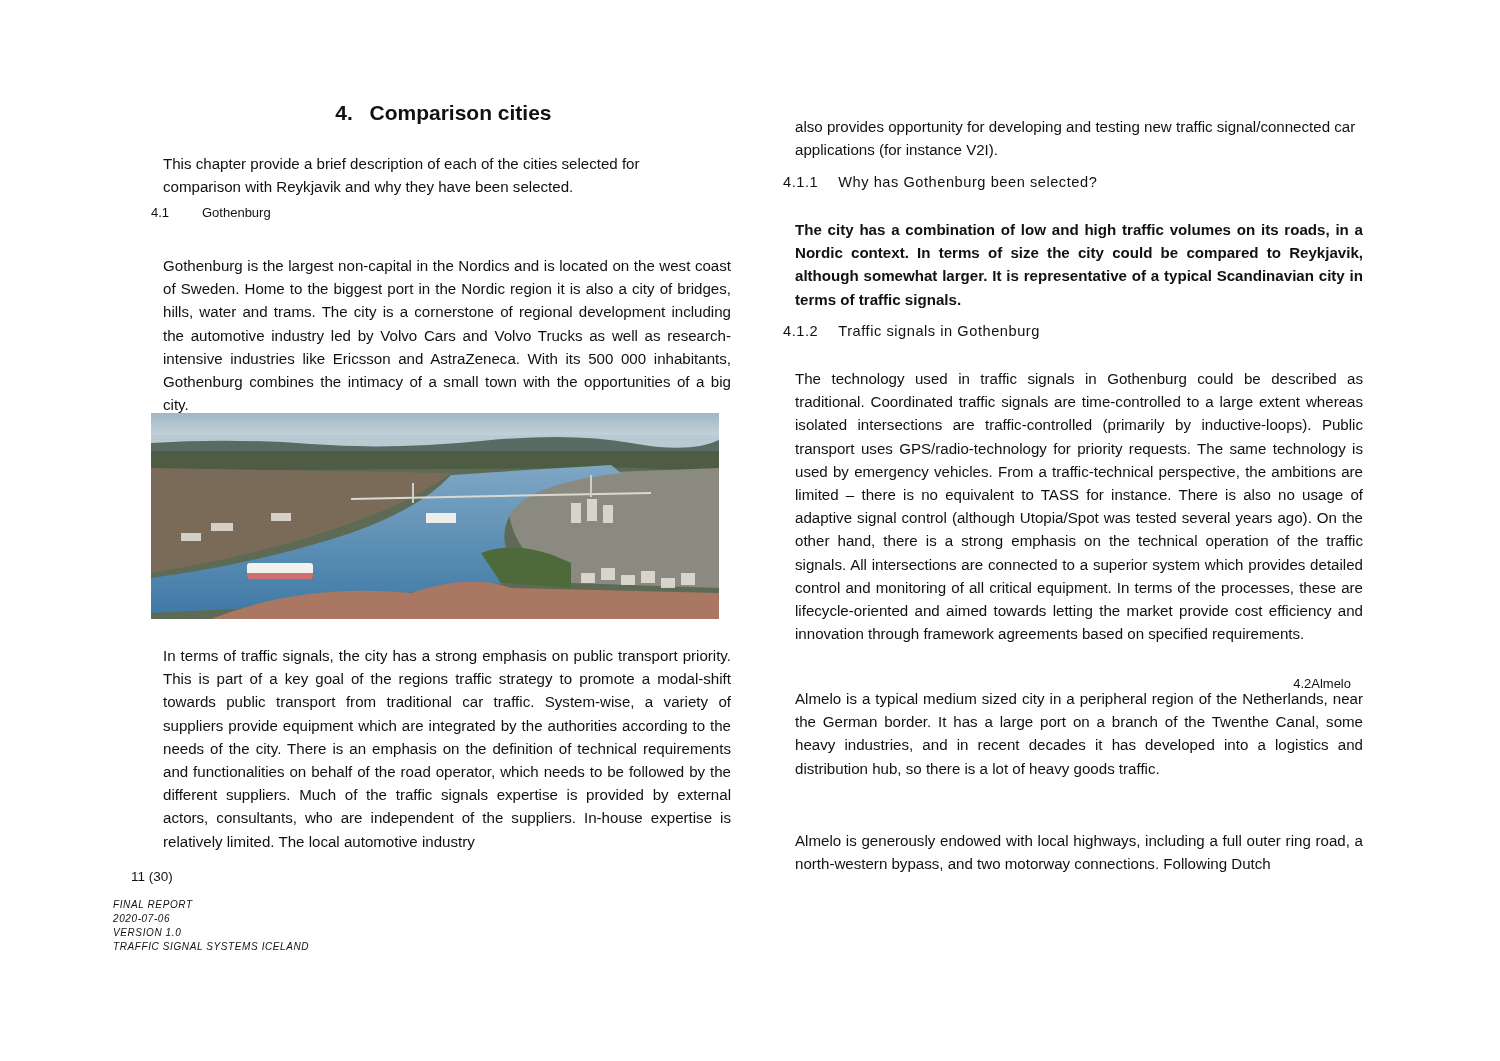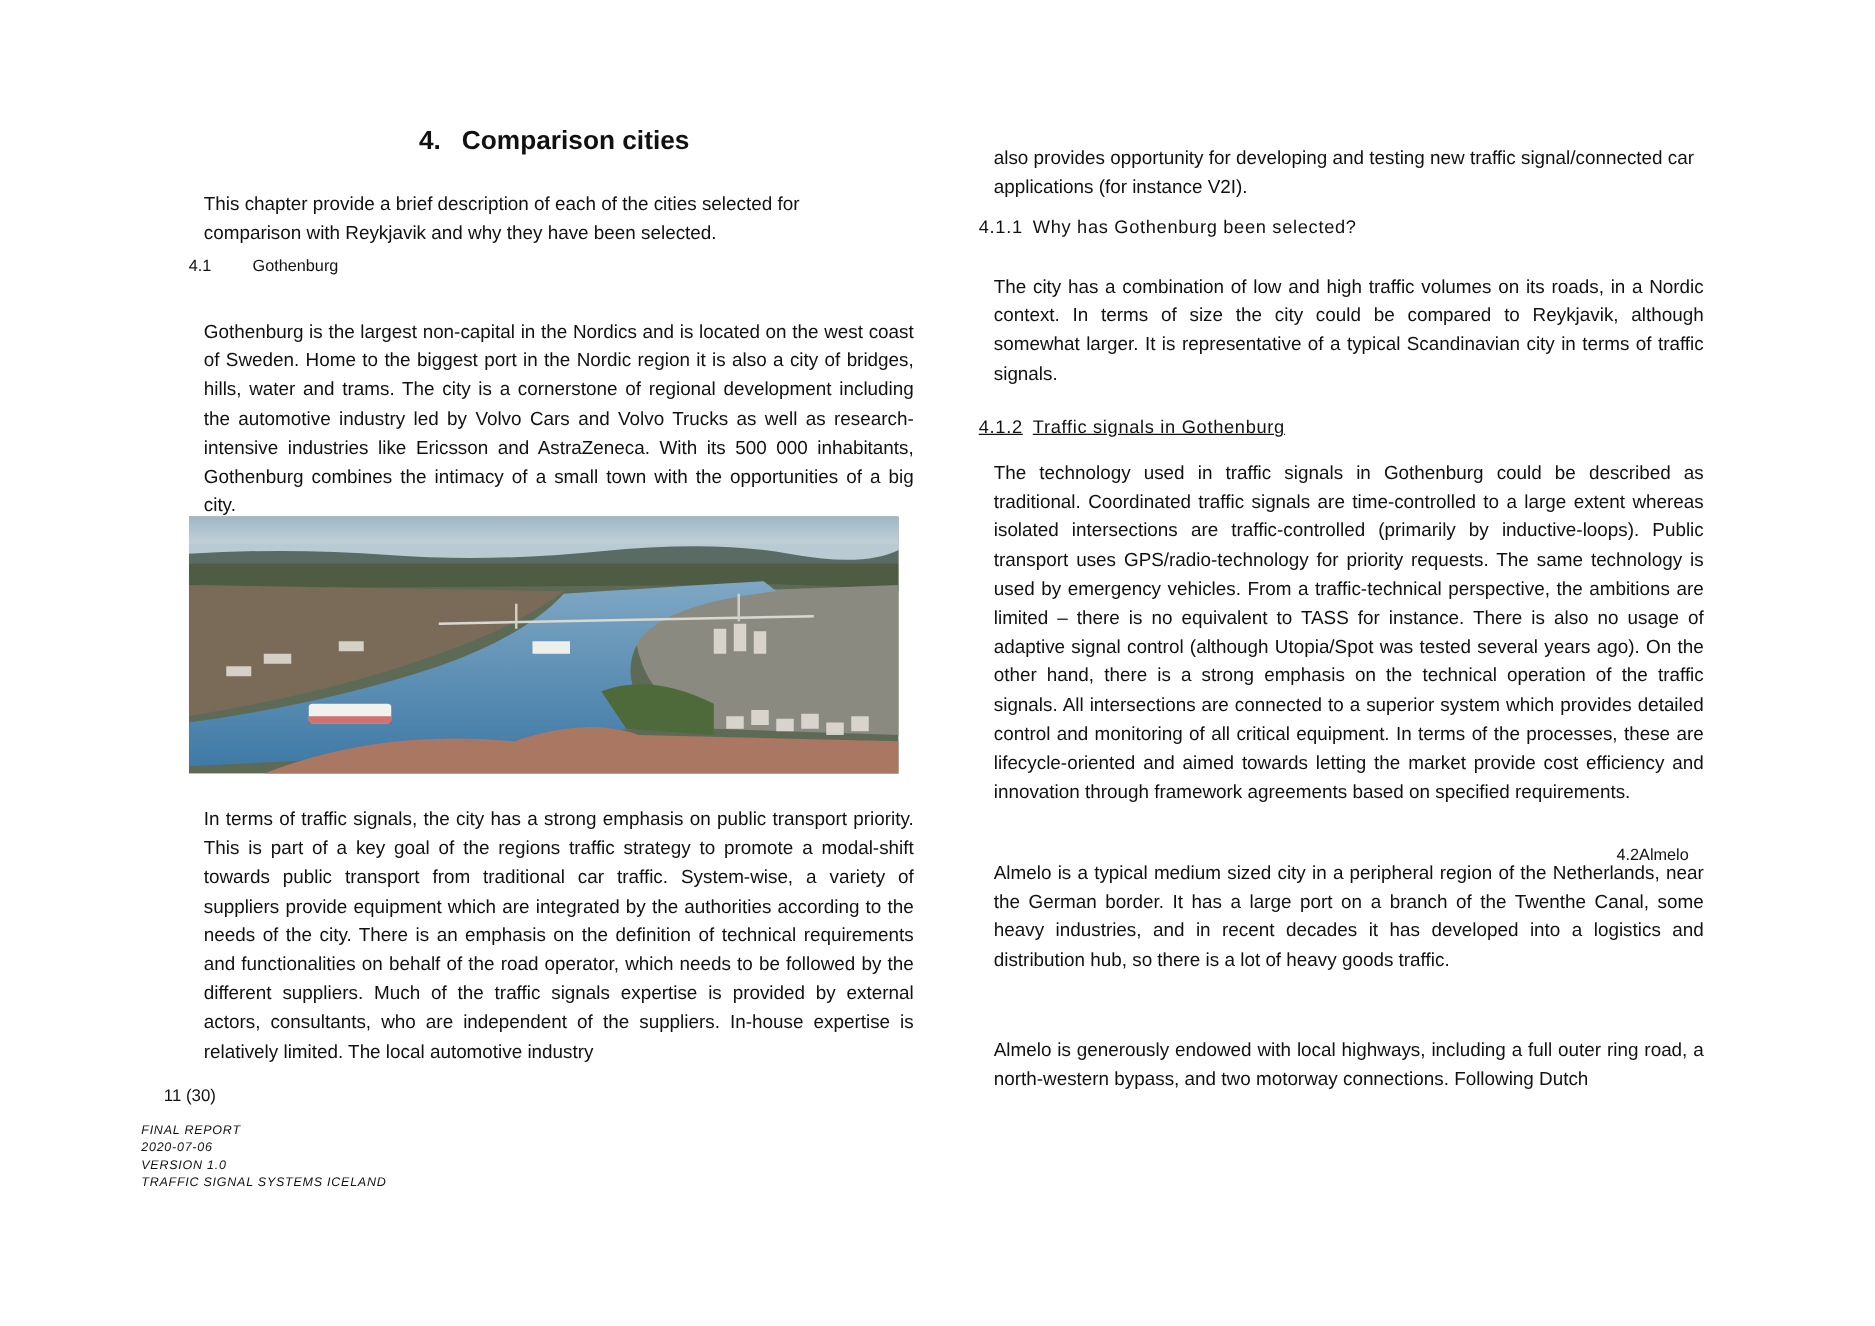--- a/index.html
+++ b/index.html
@@ -7,21 +7,21 @@
          font-family: "Liberation Sans", sans-serif; color: #111111; }
   .col { position: absolute; top: 0; }
   .col-left { left: 151px; width: 568px; }
   .col-right { left: 783px; width: 568px; }
   .abs { position: absolute; left: 0; width: 100%; }
   .h1 { font-size: 21px; font-weight: bold; margin: 0; white-space: nowrap; text-align: center; }
   .h1 .num { display: inline-block; width: 51px; }
   .h2 { font-size: 13px; font-weight: normal; margin: 0; white-space: nowrap; }
   .h2 .num { display: inline-block; width: 51px; }
   .h3 { font-size: 14.6px; font-weight: normal; margin: 0; letter-spacing: 0.55px; white-space: nowrap; }
-  .h3 .num { margin-right: 8px; }
+  .h3 .num { margin-right: 20px; }
   p { margin: 12px; font-size: 15.1px; line-height: 23.2px; }
   p.j { text-align: justify; }
   .photo { position: absolute; left: 0; top: 413px; width: 568px; height: 206px; overflow: hidden; }
   .footer-page { position: absolute; left: 131px; top: 869px; font-size: 13.5px; }
   .footer-meta { position: absolute; left: 113px; top: 898px; font-size: 10px; line-height: 14px; letter-spacing: 0.6px; font-style: italic; }
 </style>
 </head>
 <body>
 
 <div class="col col-left">
@@ -93,23 +93,23 @@
 </div>
 
 <div class="col col-right">
 
   <p class="abs" style="top:103px;">also provides opportunity for developing and testing new traffic signal/connected car applications (for instance V2I).</p>
 
   <h3 class="h3 abs" style="top:174px;">
     <span class="num">4.1.1</span><span>Why has Gothenburg been selected?</span>
   </h3>
 
-  <p class="j abs" style="top:206px;">The city has a combination of low and high traffic volumes on its roads, in a Nordic context.  In terms of size the city could be compared to Reykjavik, although somewhat larger.  It is representative of a typical Scandinavian city in terms of traffic signals.</p>
+  <p class="j abs" style="top:206px;font-weight:bold;">The city has a combination of low and high traffic volumes on its roads, in a Nordic context.  In terms of size the city could be compared to Reykjavik, although somewhat larger.  It is representative of a typical Scandinavian city in terms of traffic signals.</p>
 
-  <h3 class="h3 abs" style="top:334px;text-decoration:underline;">
+  <h3 class="h3 abs" style="top:323px;">
     <span class="num">4.1.2</span><span>Traffic signals in Gothenburg</span>
   </h3>
 
   <p class="j abs" style="top:355px;">The technology used in traffic signals in Gothenburg could be described as traditional.  Coordinated traffic signals are time-controlled to a large extent whereas isolated intersections are traffic-controlled (primarily by inductive-loops). Public transport uses GPS/radio-technology for priority requests.  The same technology is used by emergency vehicles.  From a traffic-technical perspective, the ambitions are limited – there is no equivalent to TASS for instance.  There is also no usage of adaptive signal control (although Utopia/Spot was tested several years ago).  On the other hand, there is a strong emphasis on the technical operation of the traffic signals.  All intersections are connected to a superior system which provides detailed control and monitoring of all critical equipment. In terms of the processes, these are lifecycle-oriented and aimed towards letting the market provide cost efficiency and innovation through framework agreements based on specified requirements.</p>
 
   <h2 class="h2 abs" style="top:676px;text-align:right;">
     <span class="num">4.2</span><span>Almelo</span>
   </h2>
 
   <p class="j abs" style="top:675px;">Almelo is a typical medium sized city in a peripheral region of the Netherlands, near the German border.  It has a large port on a branch of the Twenthe Canal, some heavy industries, and in recent decades it has developed into a logistics and distribution hub, so there is a lot of heavy goods traffic.</p>

